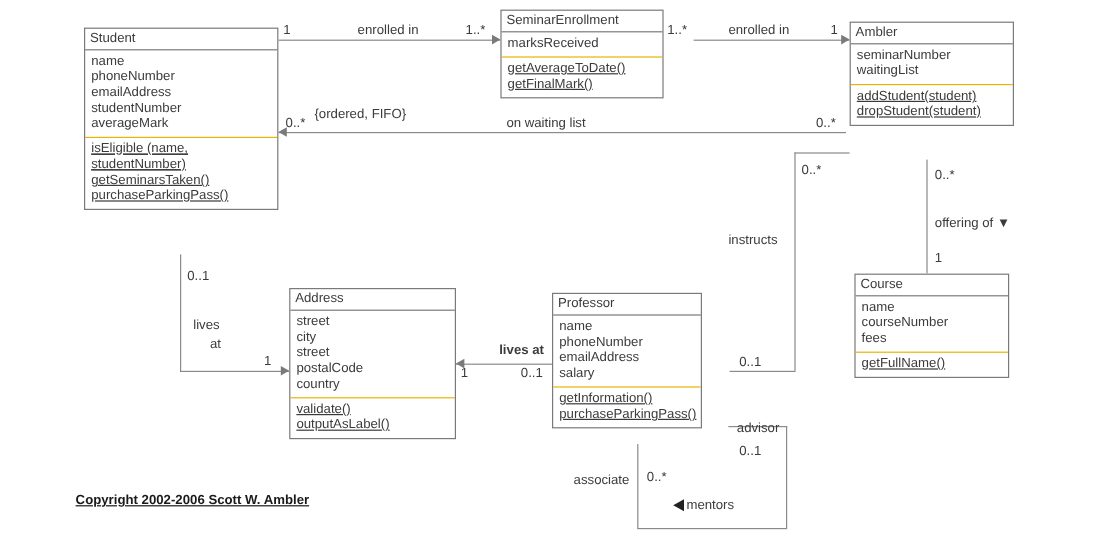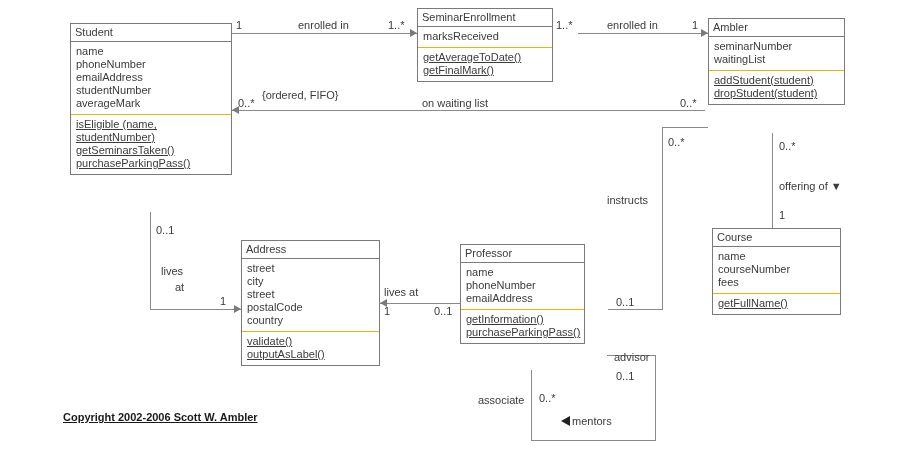--- a/index.html
+++ b/index.html
@@ -209,20 +209,21 @@
       <div>outputAsLabel()</div>
     </div>
   </div>
 
   <div class="uml-class" style="left:460px; top:244px; width:125px;">
     <div class="uml-name">Professor</div>
     <div class="uml-compartment">
       <div>name</div>
       <div>phoneNumber</div>
       <div>emailAddress</div>
+      <div>salary</div>
     </div>
     <div class="uml-compartment">
       <div>getInformation()</div>
       <div>purchaseParkingPass()</div>
     </div>
   </div>
 
   <div class="mult" style="left:236px; top:19px;">1</div>
   <div class="lbl" style="left:298px; top:19px;">enrolled in</div>
   <div class="mult" style="left:388px; top:19px;">1..*</div>
@@ -246,21 +247,21 @@
     <span>▼</span>
   </div>
   <div class="mult" style="left:779px; top:209px;">1</div>
 
   <div class="mult" style="left:156px; top:224px;">0..1</div>
   <div class="lbl" style="left:161px; top:265px;">lives</div>
   <div class="lbl" style="left:175px; top:281px;">at</div>
   <div class="mult" style="left:220px; top:295px;">1</div>
 
   <div class="mult" style="left:384px; top:305px;">1</div>
-  <div class="lbl" style="left:384px; top:286px;">lives at</div>
+  <div class="lbl" style="left:416px; top:286px;font-weight:bold;">lives at</div>
   <div class="mult" style="left:434px; top:305px;">0..1</div>
 
   <div class="lbl" style="left:614px; top:351px;">advisor</div>
   <div class="mult" style="left:616px; top:370px;">0..1</div>
   <div class="lbl" style="left:478px; top:394px;">associate</div>
   <div class="mult" style="left:539px; top:392px;">0..*</div>
   <div class="arrow arrow-left-solid" style="left:561px; top:416px;"></div>
   <div class="lbl" style="left:572px; top:415px;">mentors</div>
 
   <div class="copyright" style="left:63px; top:411px;">Copyright 2002-2006 Scott W. Ambler</div>

